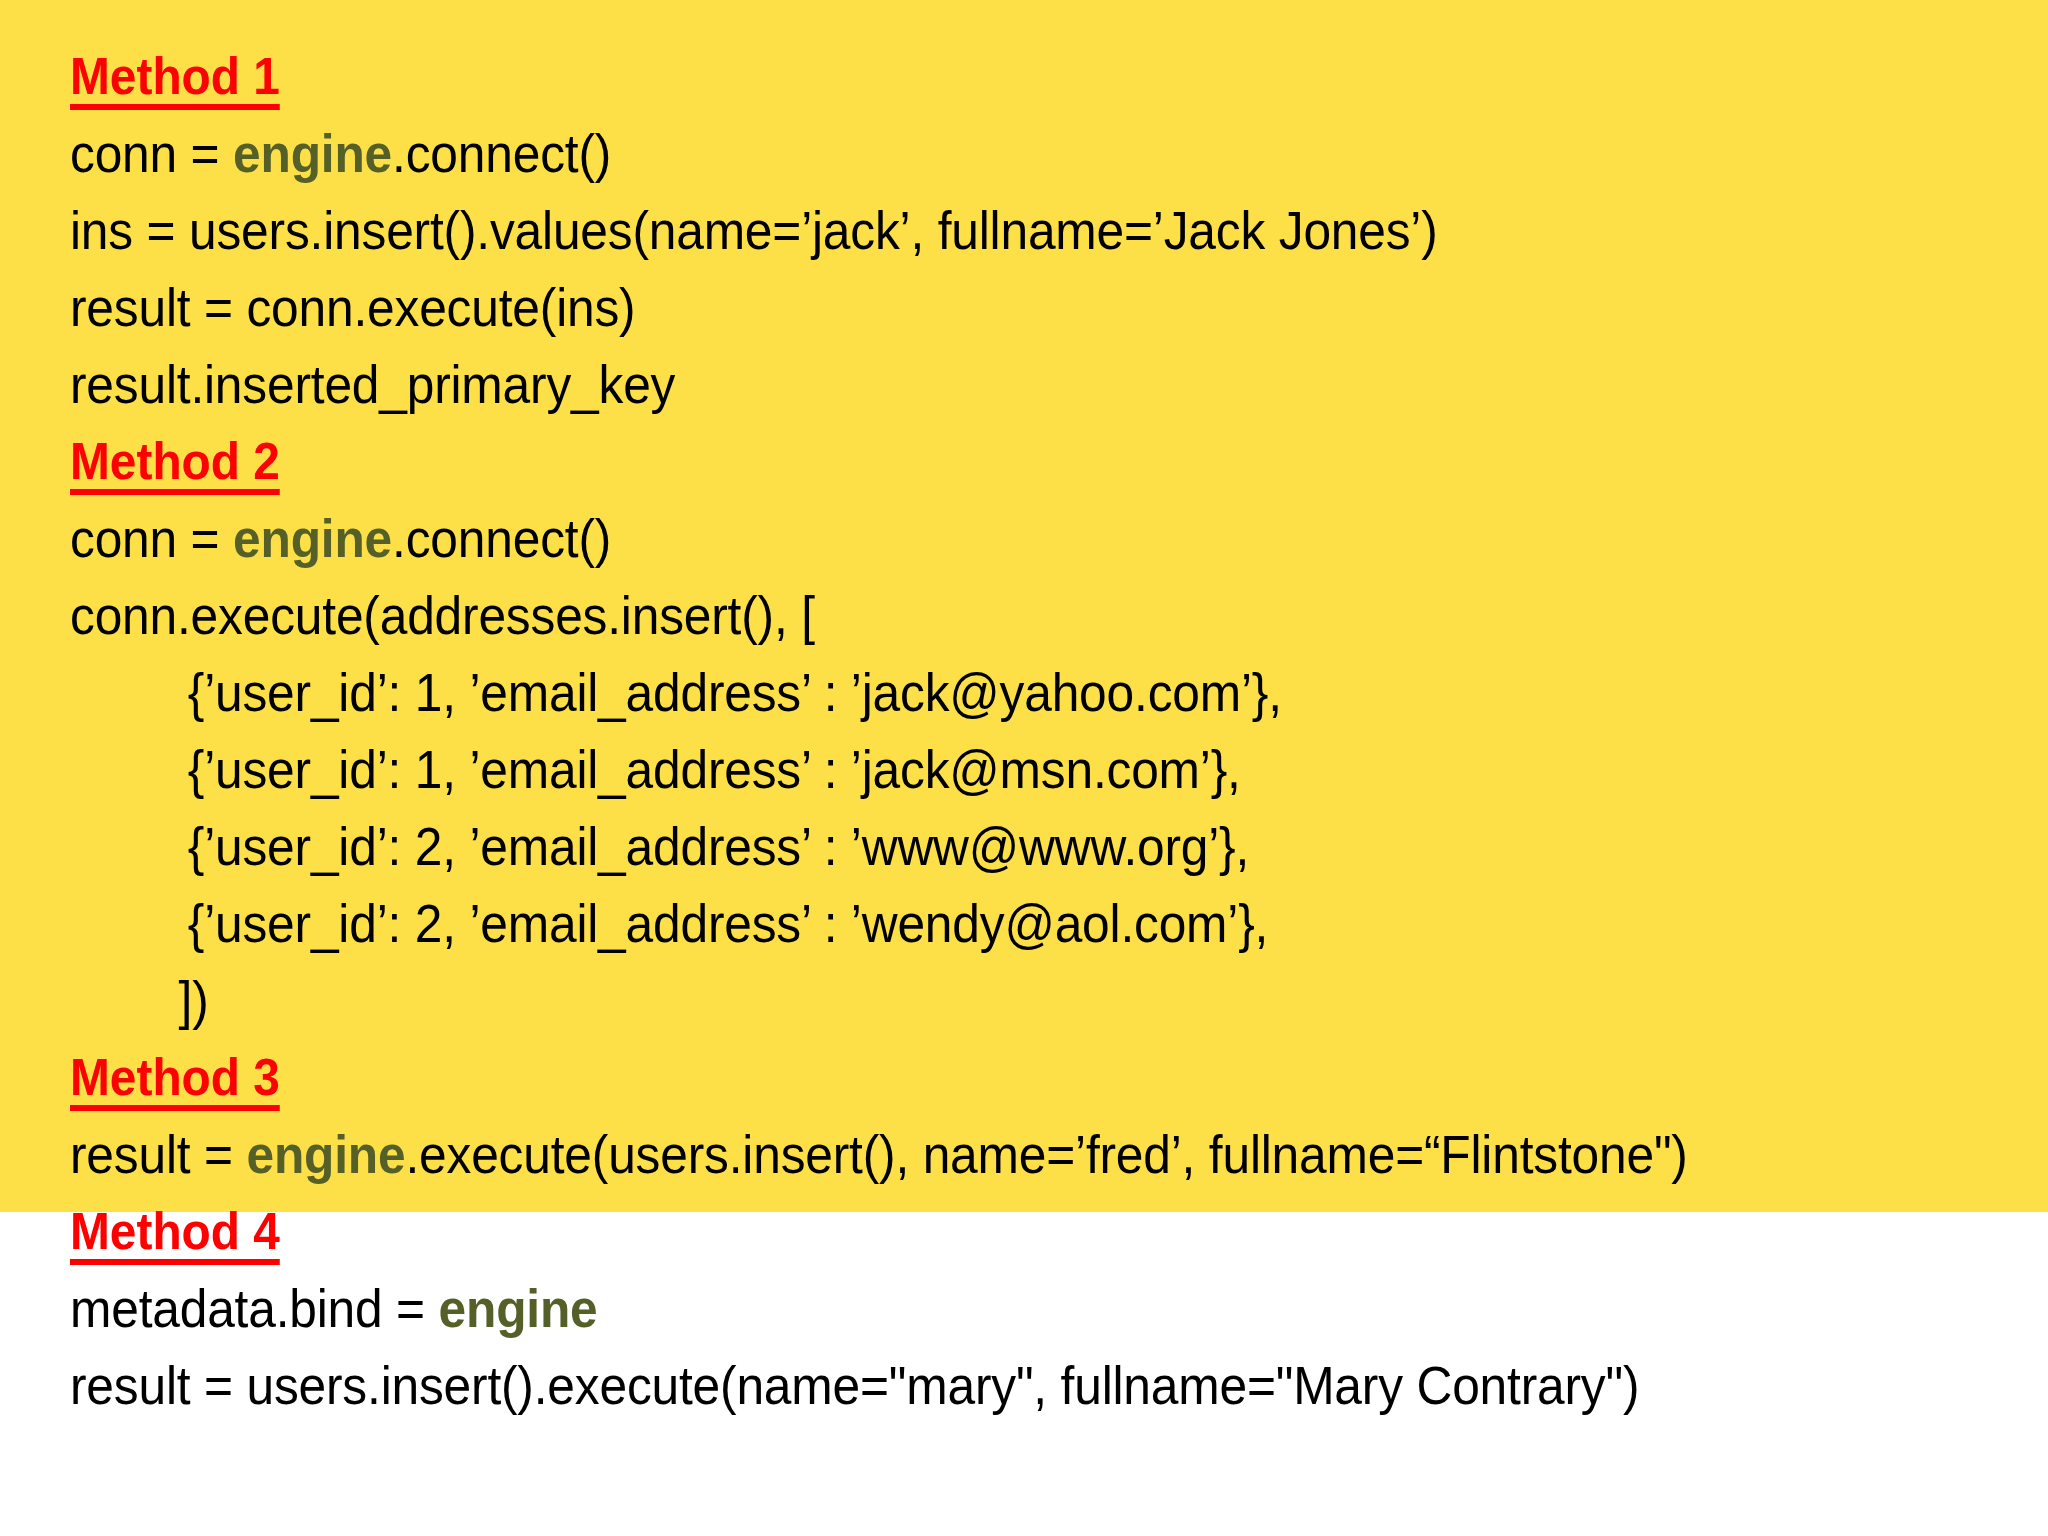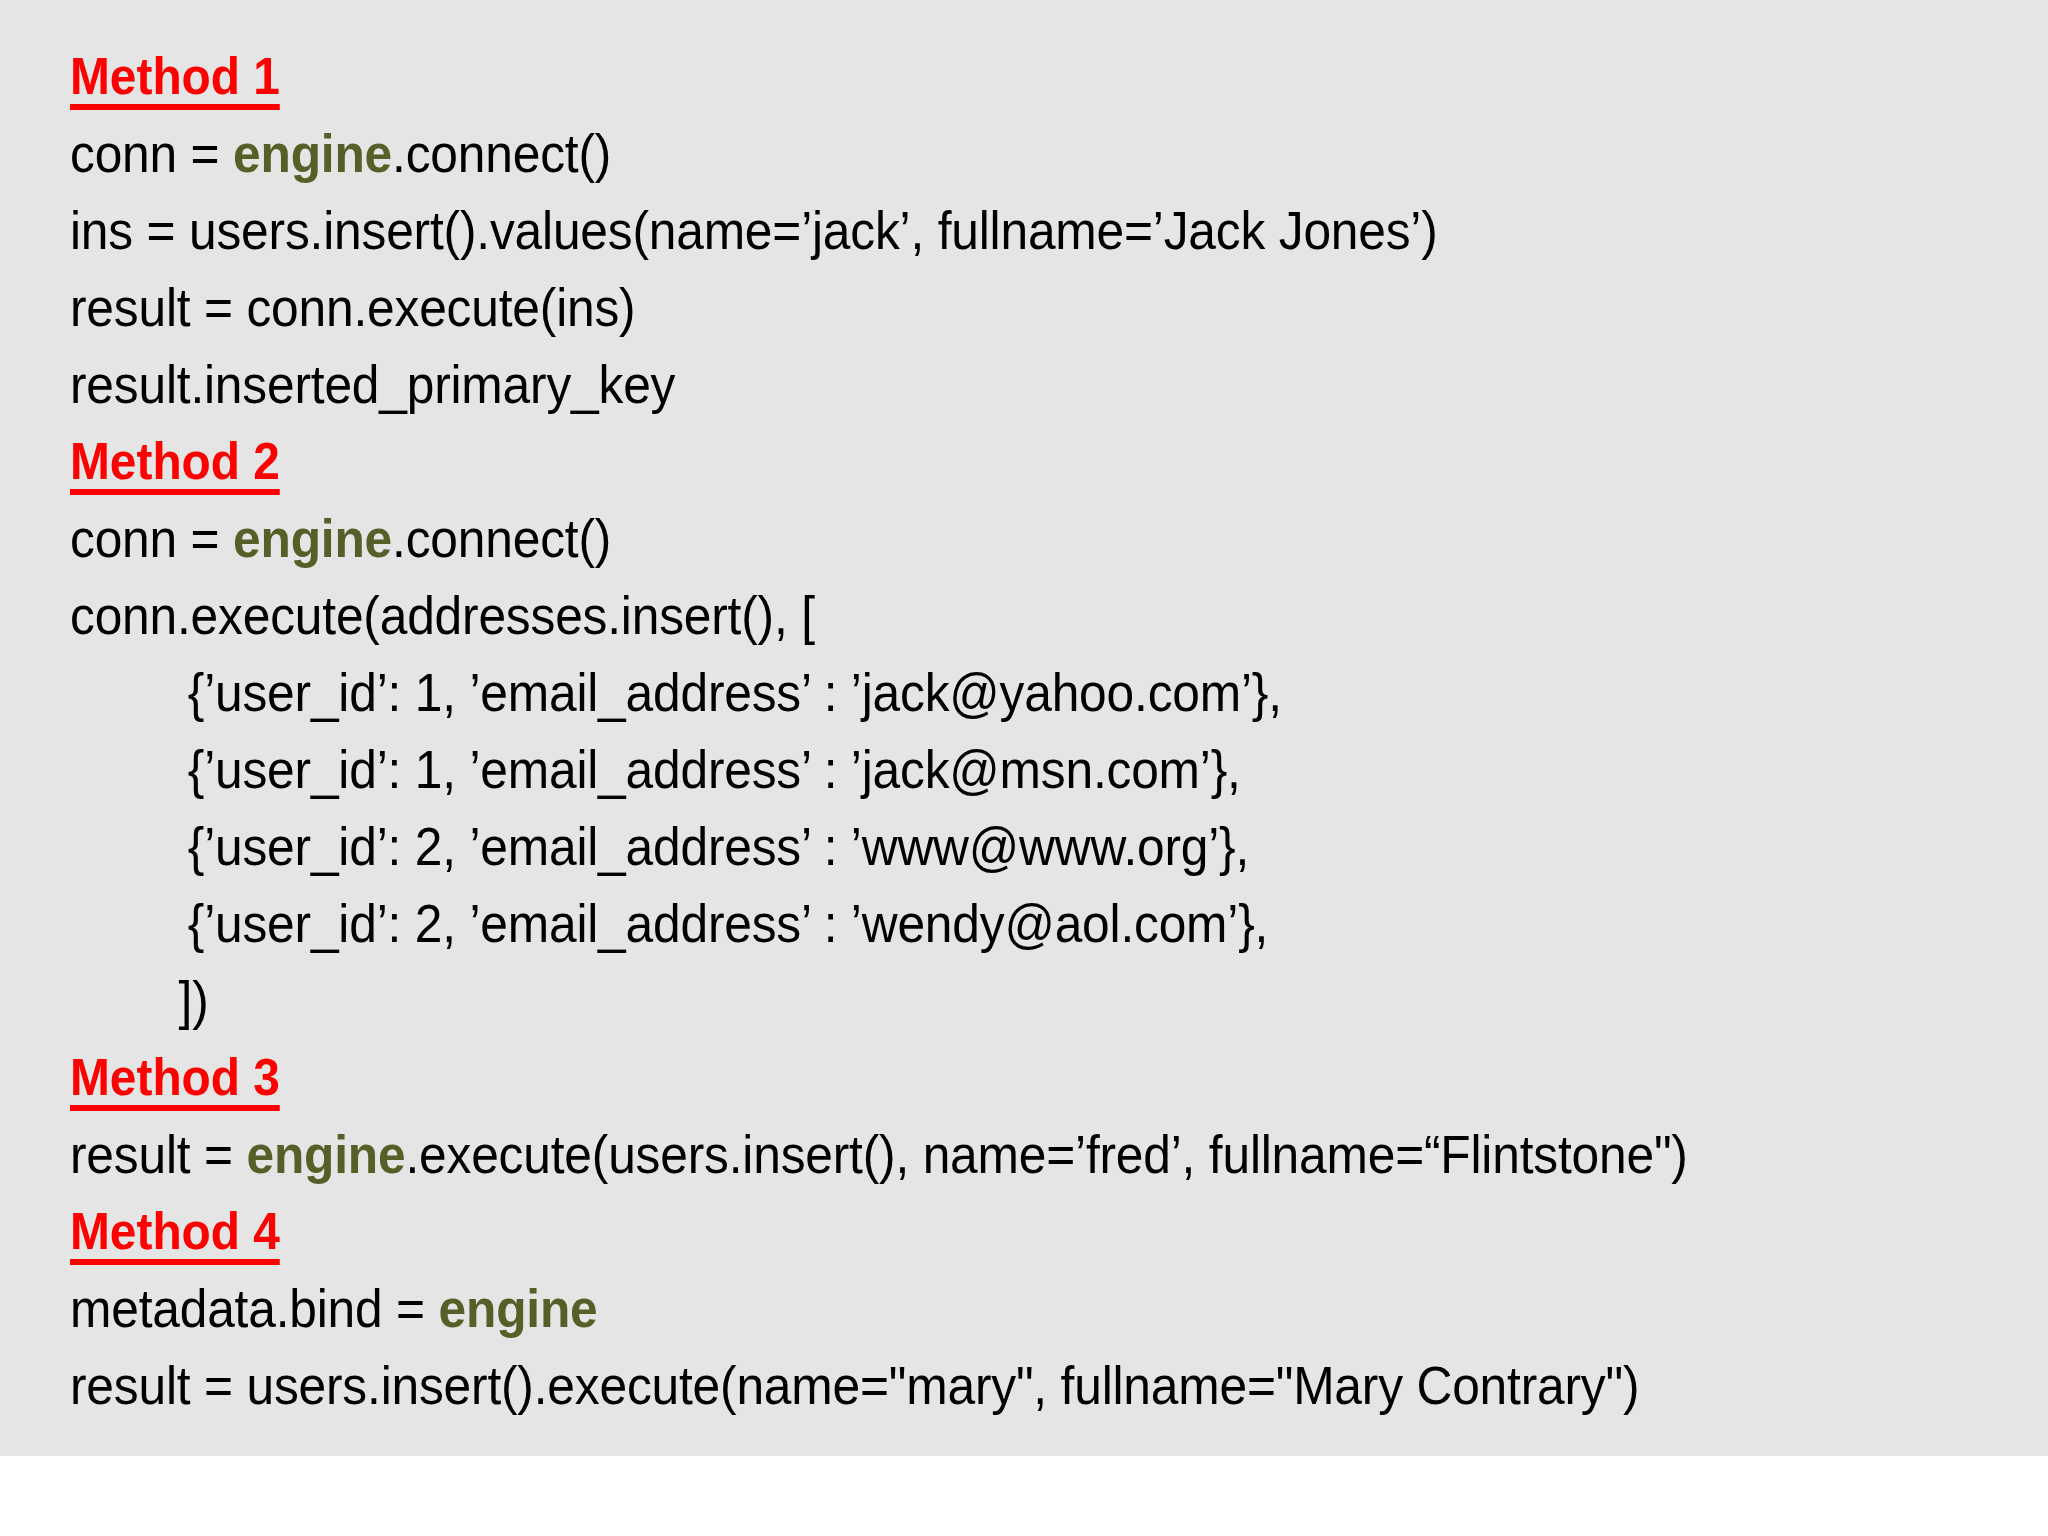--- a/index.html
+++ b/index.html
@@ -11,22 +11,22 @@
     width: 2048px;
     height: 1536px;
     overflow: hidden;
     font-family: "Liberation Sans", sans-serif;
     color: #000000;
   }
 
   .slide {
     position: relative;
     width: 2048px;
-    height: 1456px;
-    background: #e5e5e5;
+    height: 1212px;
+    background: #fde047;
     box-sizing: border-box;
     padding: 38px 0 0 0;
   }
 
   .code-block {
     position: relative;
     padding-left: 70px;
   }
 
   

